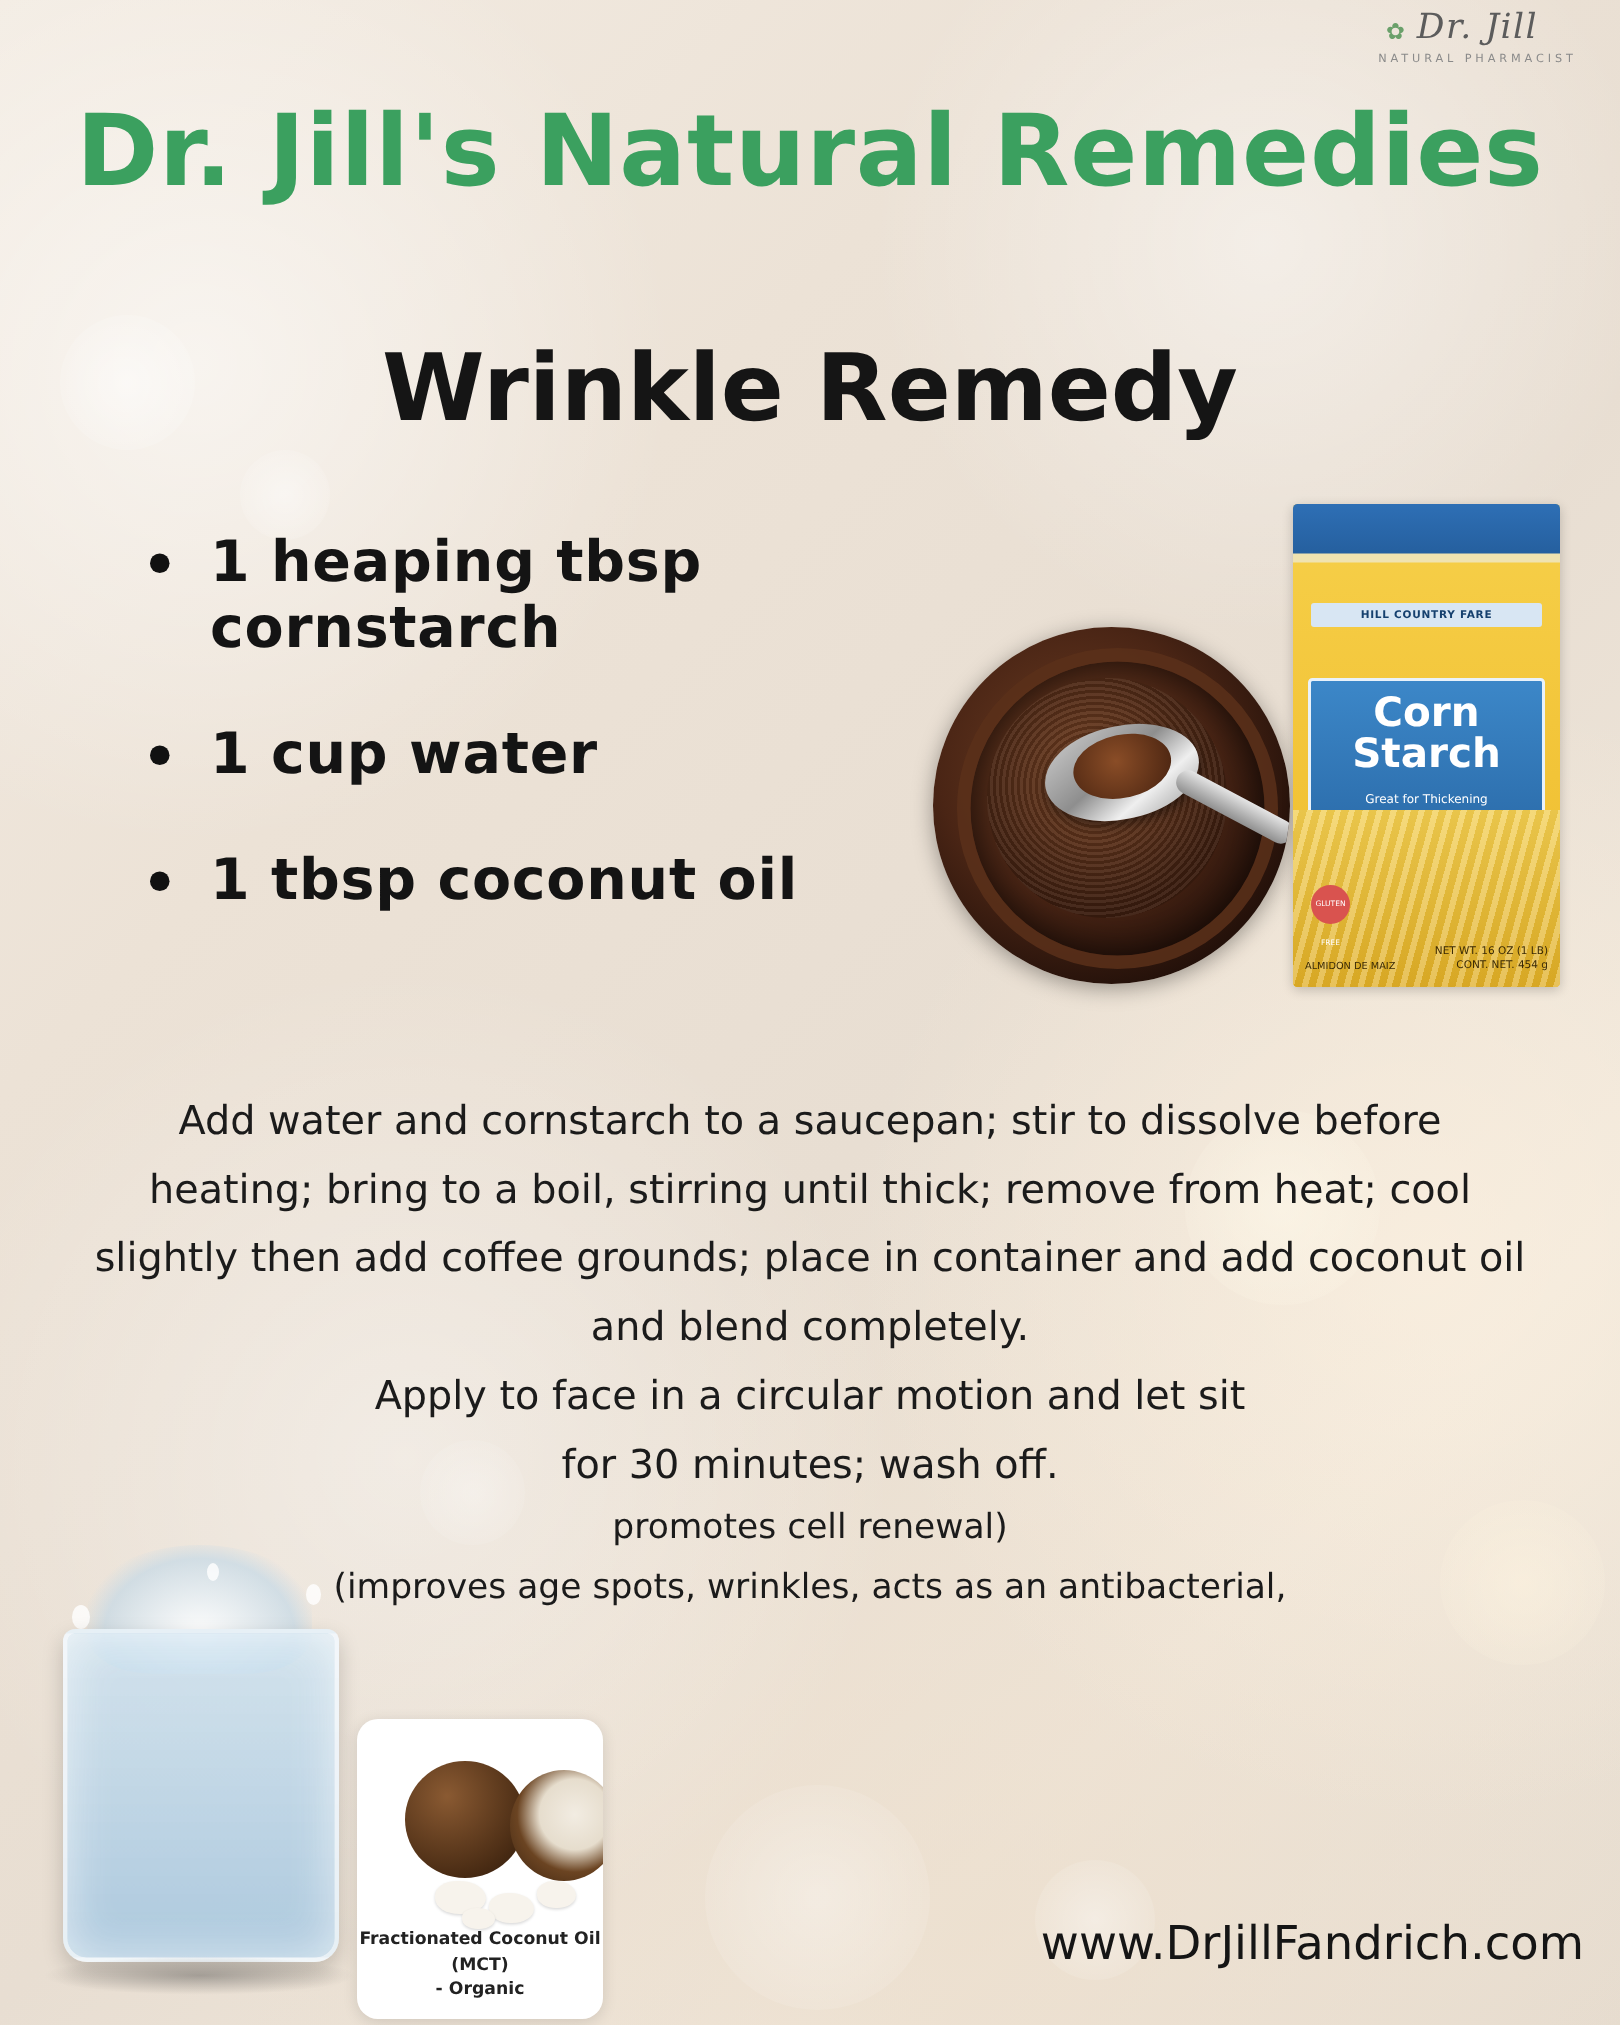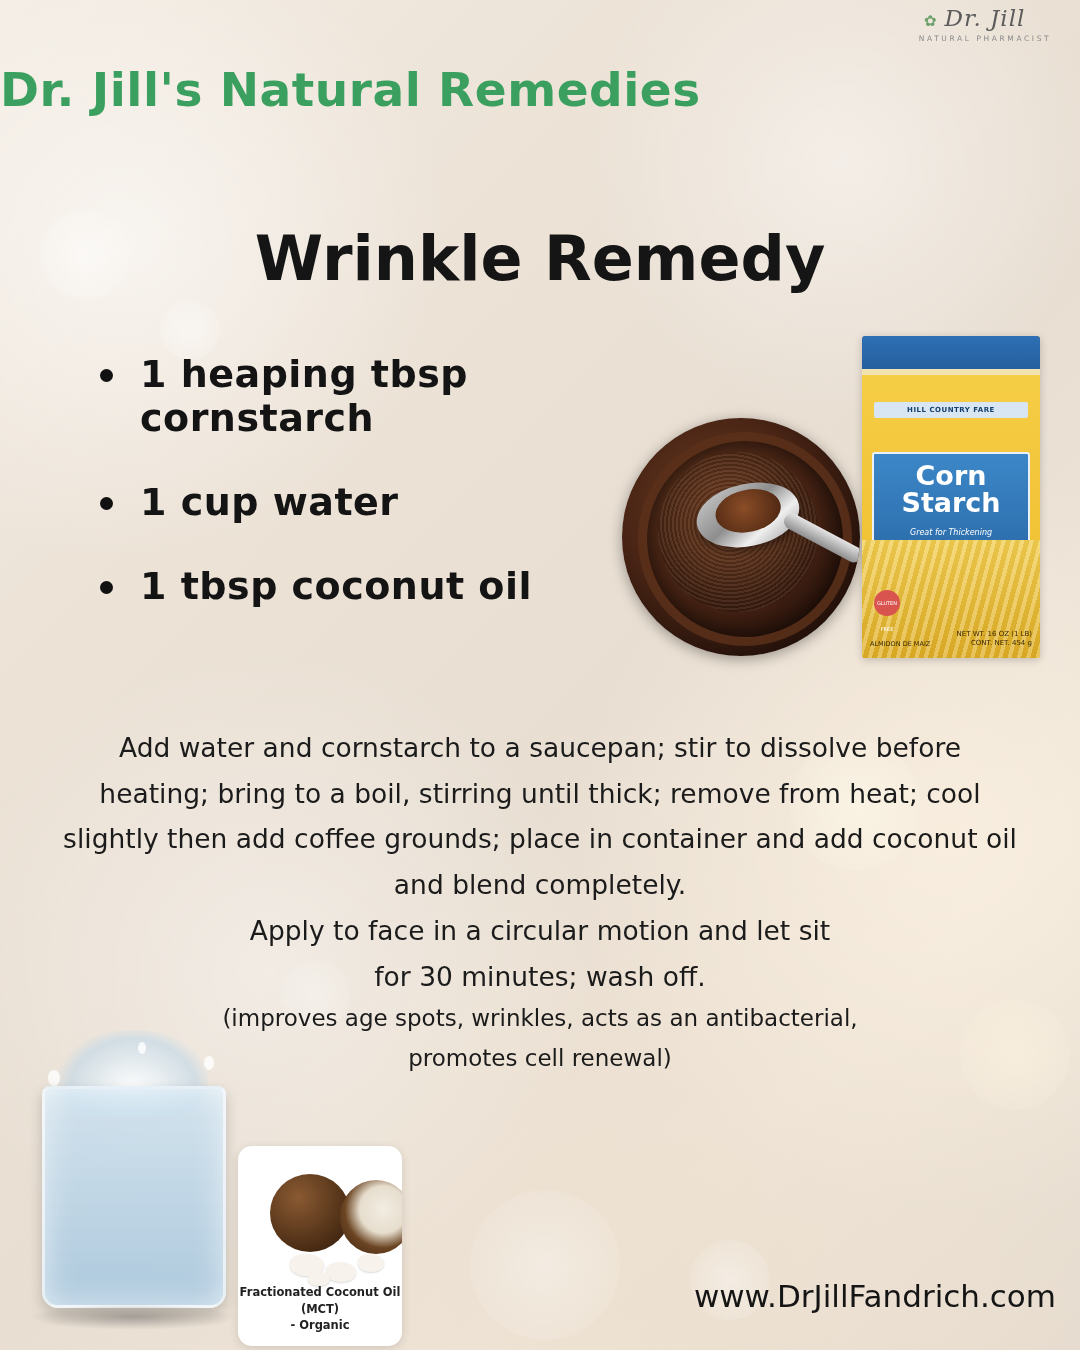--- a/index.html
+++ b/index.html
@@ -33,24 +33,25 @@
     line-height:1.1;
   }
   .logo .l2{
     font-size:7.5px;color:#8a8a8a;letter-spacing:2.6px;margin-top:3px;
   }
   .logo .leaf{
     position:absolute;left:14px;top:6px;color:#6aa06a;font-size:15px;
   }
   h1.title{
     position:absolute;top:62px;left:0;width:100%;
+    text-align:center;
     margin:0;
     font-family:"DejaVu Sans", sans-serif;
     font-weight:bold;
-    font-size:47px;
+    font-size:66px;
     color:#3ba05f;
     letter-spacing:0.5px;
   }
   h2.subtitle{
     position:absolute;top:222px;left:0;width:100%;
     text-align:center;margin:0;
     font-family:"DejaVu Sans", sans-serif;
     font-weight:bold;
     font-size:62px;
     color:#151515;
@@ -108,21 +109,21 @@
     letter-spacing:0.5px;font-weight:bold;
   }
   .cs-bluebox{
     position:absolute;top:94px;left:10px;right:10px;height:110px;
     background:linear-gradient(180deg,#3c87c8,#2a6aa8);
     border:2px solid #e9f2fa;border-radius:3px;
     text-align:center;color:#fff;margin-top:22px;
   }
   .cs-bluebox .n1{font-size:27px;font-weight:bold;margin-top:8px;line-height:1;}
   .cs-bluebox .n2{font-size:27px;font-weight:bold;line-height:1.05;}
-  .cs-bluebox .sub{font-size:8px;margin-top:11px;line-height:1.35;font-style:italic;}
+  .cs-bluebox .sub{font-size:8px;margin-top:11px;line-height:1.35;}
   .cs-pure{
     position:absolute;top:204px;left:0;width:100%;text-align:center;
     font-size:12px;color:#4a3510;font-weight:bold;
   }
   .cs-corn{
     position:absolute;bottom:0;left:0;width:100%;height:118px;
     background:
       repeating-linear-gradient(105deg, rgba(255,255,255,0.25) 0 4px, rgba(0,0,0,0.04) 4px 9px),
       linear-gradient(180deg,#f2cd4e,#e0ae25);
   }
@@ -269,22 +270,22 @@
     </div>
   </div>
 
   <div class="instructions">
     <p>Add water and cornstarch to a saucepan; stir to dissolve before</p>
     <p>heating; bring to a boil, stirring until thick; remove from heat; cool</p>
     <p>slightly then add coffee grounds; place in container and add coconut oil</p>
     <p>and blend completely.</p>
     <p class="apply">Apply to face in a circular motion and let sit</p>
     <p>for 30 minutes; wash off.</p>
+    <p class="note" style="margin-top:2px">promotes cell renewal)</p>
     <p class="note">(improves age spots, wrinkles, acts as an antibacterial,</p>
-    <p class="note" style="margin-top:2px">promotes cell renewal)</p>
   </div>
 
   <div class="glass">
     <div class="splash"></div>
     <div class="drop" style="left:30px;top:40px;width:12px;height:16px;"></div>
     <div class="drop" style="left:186px;top:26px;width:10px;height:14px;"></div>
     <div class="drop" style="left:120px;top:12px;width:8px;height:12px;"></div>
     <div class="body"></div>
     <div class="shadow"></div>
   </div>

